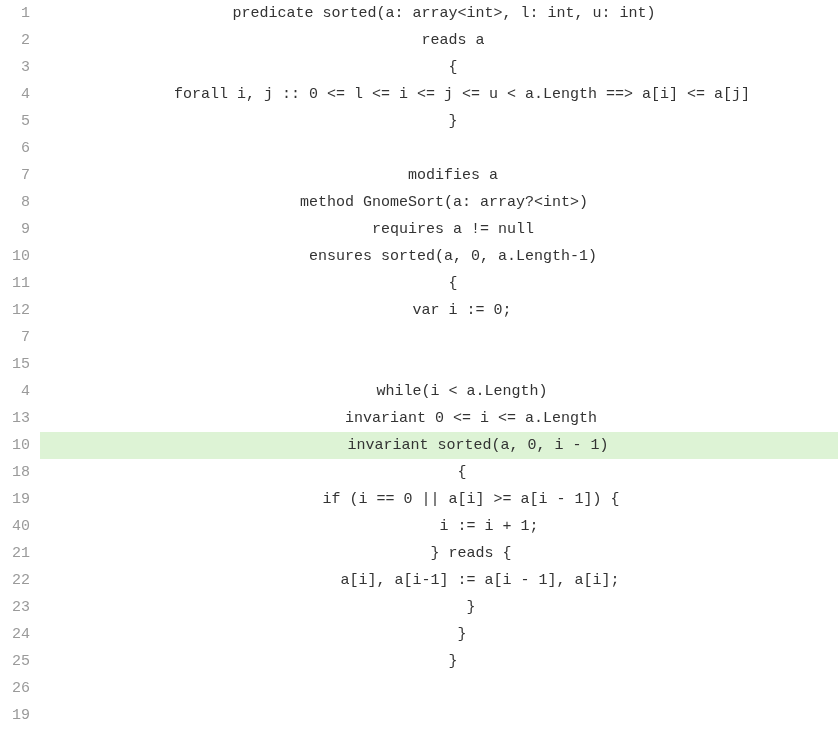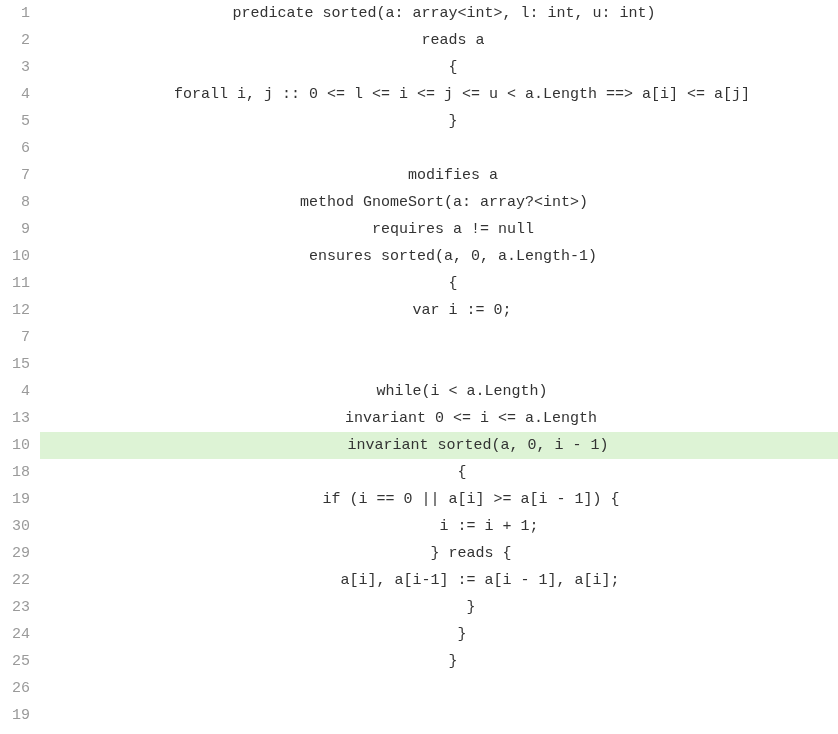--- a/index.html
+++ b/index.html
@@ -61,22 +61,22 @@
       <span class="line-num">10</span>
       <span class="line-num">11</span>
       <span class="line-num">12</span>
       <span class="line-num">7</span>
       <span class="line-num">15</span>
       <span class="line-num">4</span>
       <span class="line-num">13</span>
       <span class="line-num">10</span>
       <span class="line-num">18</span>
       <span class="line-num">19</span>
-      <span class="line-num">30</span>
-      <span class="line-num">29</span>
+      <span class="line-num">40</span>
+      <span class="line-num">21</span>
       <span class="line-num">22</span>
       <span class="line-num">23</span>
       <span class="line-num">24</span>
       <span class="line-num">25</span>
       <span class="line-num">26</span>
       <span class="line-num">19</span>
     </div>
   <div class="code-content" id="code">
       <div class="line">predicate sorted(a: array&lt;int&gt;, l: int, u: int)</div>
       <div class="line">  reads a</div>

